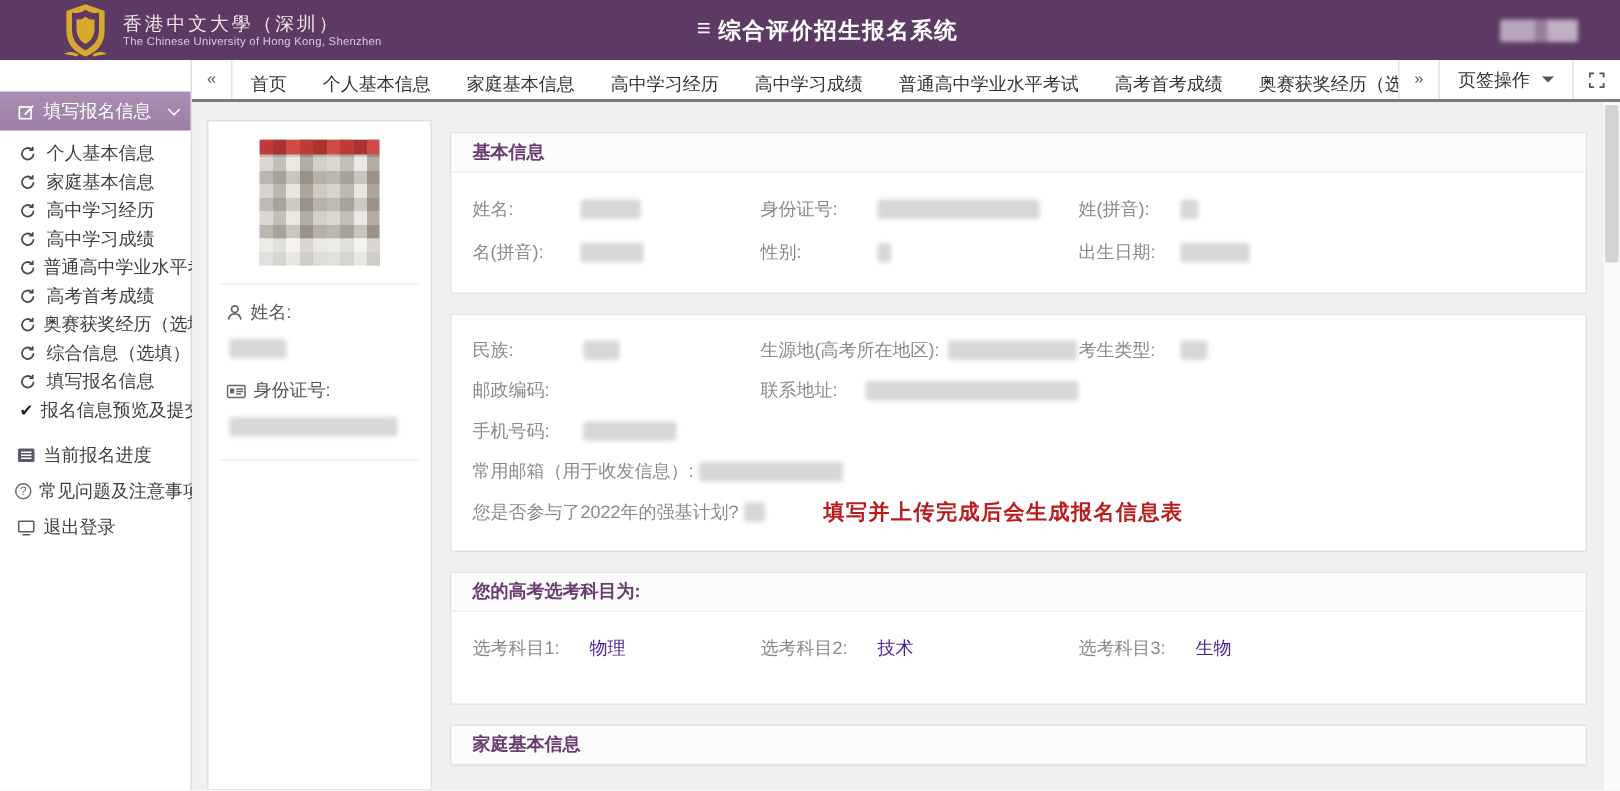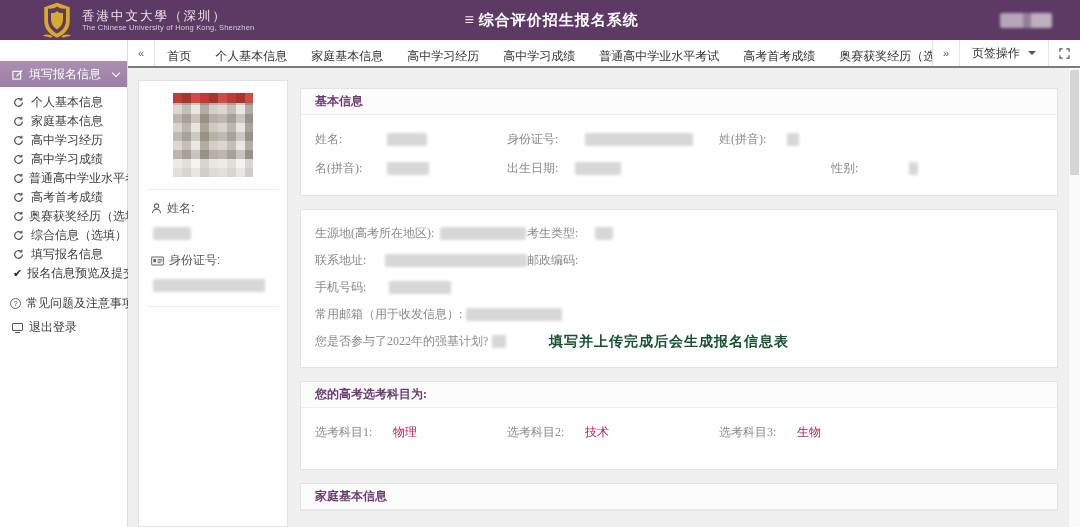--- a/index.html
+++ b/index.html
@@ -56,39 +56,39 @@
            background-image:
              repeating-linear-gradient(0deg, rgba(60,50,45,.16) 0 9px, rgba(255,255,255,0) 9px 18px, rgba(90,80,70,.22) 18px 27px, rgba(255,255,255,.1) 27px 36px),
              repeating-linear-gradient(90deg, #d8d3cc 0 9px, #bdb8af 9px 18px, #e8e5df 18px 27px, #aaa49a 27px 36px, #cfcabf 36px 45px); }
   .photo .band { position:absolute; top:0; left:0; right:0; height:10px;
            background:repeating-linear-gradient(90deg,#c23a38 0 9px,#a93331 9px 18px,#d04b45 18px 27px); }
   .photo .lite { position:absolute; bottom:0; left:0; right:0; height:18px; background:rgba(255,255,255,.55); }
   .pdiv { border-top:1px solid #ededed; margin:12px -4px 10px; }
   .prow { display:flex; align-items:center; gap:5px; font-size:12px; color:#555; margin-top:2px; }
   .pval { margin:7px 0 10px 2px; }
 
-  .cards { flex:1; min-width:0; padding-top:8px;font-family:Liberation Serif, serif; }
+  .cards { flex:1; min-width:0; padding-top:8px; }
   .card { background:#fff; border:1px solid #e3e3e3; margin-bottom:13px; position:relative; }
   .chead { height:26px; line-height:25px; padding:0 14px; background:#fcfcfc; border-bottom:1px solid #ededed;
            color:#6a3c71; font-size:12px; font-weight:bold; }
   .cbody { padding:10px 14px 12px; }
   .frow { display:flex; align-items:center; min-height:29px; }
   .other .frow { min-height:27px; }
   .field { display:flex; align-items:center; font-size:12px; color:#8a8a8a; }
   .field .lab { white-space:nowrap; }
   .field.c1 { width:192px; flex:none; }
   .field.c2 { width:212px; flex:none; }
   .field.c3 { flex:1;align-items:center; }
   .basic .c1 .lab { width:72px; } .basic .c2 .lab { width:78px; } .basic .c3 .lab { width:68px; }
   .other .c1 .lab { min-width:70px; margin-right:4px; } .other .c2 .lab { min-width:64px; margin-right:6px; } .other .c3 .lab { min-width:62px; margin-right:6px; }
   .other .frow.wide .field.c1 { width:auto; }
   .subjects .c1 .lab, .subjects .c2 .lab, .subjects .c3 .lab { min-width:64px; margin-right:14px; }
-  .val { color:#be185d; }
+  .val { color:#4c1d95; }
   .blur { display:inline-block; height:13px; background:#d7d7d7; border-radius:2px; filter:blur(1.4px); vertical-align:middle; }
-  .note-red { position:absolute; left:248px; bottom:16px; color:#14532d; font-size:14px; font-weight:bold; letter-spacing:1px; }
+  .note-red { position:absolute; left:248px; bottom:16px; color:#b91c1c; font-size:14px; font-weight:bold; letter-spacing:1px; }
   .subjects-card .cbody { padding-bottom:22px; }
   .family-card { margin-bottom:0; }
 
   .vscroll { position:absolute; right:0; top:0; bottom:0; width:12px; background:#fafafa; border-left:1px solid #ececec; }
   .vscroll .thumb { position:absolute; top:2px; left:1px; width:9px; height:105px; background:#d4d4d4; border-radius:1px; cursor:pointer; }
 </style>
 </head>
 <body>
 
 <div class="app">
@@ -210,20 +210,26 @@
           <div class="sitem">
             <span class="ic">
               <span class="chk">✔</span>
             </span>
             <span>报名信息预览及提交</span>
           </div>
         </div>
       <div class="slinks">
         <div class="slink">
           <span class="lic">
+              <span class="licon"></span>
+            </span>
+          <span>当前报名进度</span>
+        </div>
+        <div class="slink">
+          <span class="lic">
               <span class="qicon">?</span>
             </span>
           <span>常见问题及注意事项</span>
         </div>
         <div class="slink">
           <span class="lic">
               <span class="micon"></span>
             </span>
           <span>退出登录</span>
         </div>
@@ -299,51 +305,55 @@
                   <div class="field c3">
                     <span class="lab">姓(拼音):</span>
                     <span class="blur" style="width: 12px;"></span>
                   </div>
                 </div>
                 <div class="frow">
                   <div class="field c1">
                     <span class="lab">名(拼音):</span>
                     <span class="blur" style="width: 42px;"></span>
                   </div>
+                  <div class="field c2">
+                    <span class="lab">性别:</span>
+                    <span class="blur" style="width: 9px;"></span>
+                  </div>
                   <div class="field c3">
                     <span class="lab">出生日期:</span>
                     <span class="blur" style="width: 46px;"></span>
                   </div>
-                  <div class="field c2">
-                    <span class="lab">性别:</span>
-                    <span class="blur" style="width: 9px;"></span>
-                  </div>
                 </div>
               </div>
           </section>
 
           <section class="card other">
             <div class="cbody">
                 <div class="frow">
+                  <div class="field c1">
+                    <span class="lab">民族:</span>
+                    <span class="blur" style="width: 24px;"></span>
+                  </div>
                   <div class="field c2">
                     <span class="lab">生源地(高考所在地区):</span>
                     <span class="blur" style="width: 86px;"></span>
                   </div>
                   <div class="field c3">
                     <span class="lab">考生类型:</span>
                     <span class="blur" style="width: 18px;"></span>
                   </div>
                 </div>
                 <div class="frow">
+                  <div class="field c1">
+                    <span class="lab">邮政编码:</span>
+                  </div>
                   <div class="field c2">
                     <span class="lab">联系地址:</span>
                     <span class="blur" style="width: 196px;"></span>
-                  </div>
-                  <div class="field c1">
-                    <span class="lab">邮政编码:</span>
                   </div>
                 </div>
                 <div class="frow">
                   <div class="field c1">
                     <span class="lab">手机号码:</span>
                     <span class="blur" style="width: 62px;"></span>
                   </div>
                 </div>
                 <div class="frow wide">
                   <div class="field c1">

